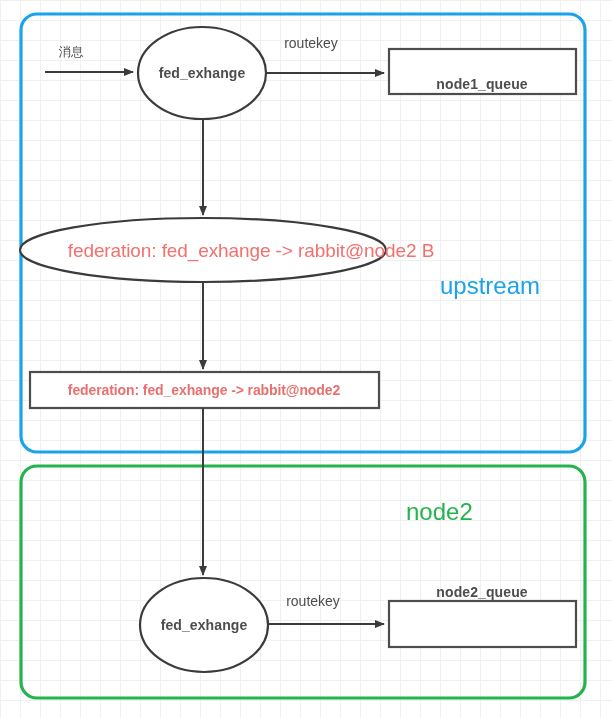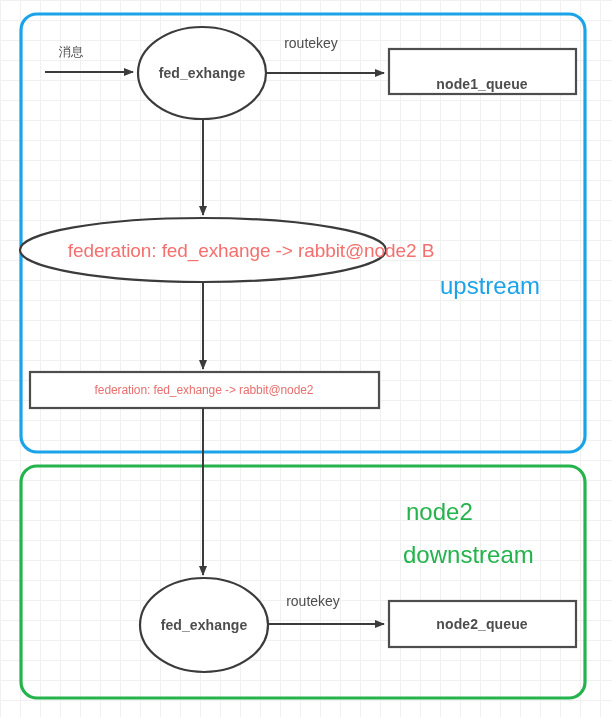--- a/index.html
+++ b/index.html
@@ -44,23 +44,24 @@
     font-size: 14px;
     color: #4d4d4d;
   }
   .red-text {
     font-size: 19px;
     color: #f4706e;
     letter-spacing: -0.1px;
     margin-left: 48px;
   }
   .red-text-2 {
-    font-size: 12px;
+    font-size: 14px;
     color: #e8706e;
     letter-spacing: -0.1px;
+    font-weight: bold;
   }
   .group-label {
     font-size: 24px;
     font-weight: 400;
     letter-spacing: 0px;
   }
   .cn-text {
     font-size: 12.5px;
     color: #4d4d4d;
     font-family: "DejaVu Sans", sans-serif;
@@ -120,21 +121,20 @@
 
   <div class="node-label red-text centered" style="left:203px; top:251px;">federation: fed_exhange -&gt; rabbit@node2 B</div>
 
   <div class="node-label red-text-2 centered" style="left:204px; top:390px;">federation: fed_exhange -&gt; rabbit@node2</div>
 
 
   <div class="node-label group-label" style="left:440px; top:264px; color:#1aa3e8;margin-top:8px;">upstream</div>
 
   <div class="node-label group-label" style="left:406px; top:498px; color:#24b34c;">node2</div>
 
-  <div class="node-label group-label" style="left:403px; top:541px; color:#24b34c;">downstream</div>
 
   <div class="node-label shape-text centered" style="left:204px; top:625px;">fed_exhange</div>
 
   <div class="node-label small-text centered" style="left:313px; top:601px;">routekey</div>
 
-  <div class="node-label shape-text centered" style="left:482px; top:624px;">node2_queue</div>
+  <div class="node-label shape-text centered" style="left:482px; top:592px;">node2_queue</div>
 
 </div>
 
 </body></html>

